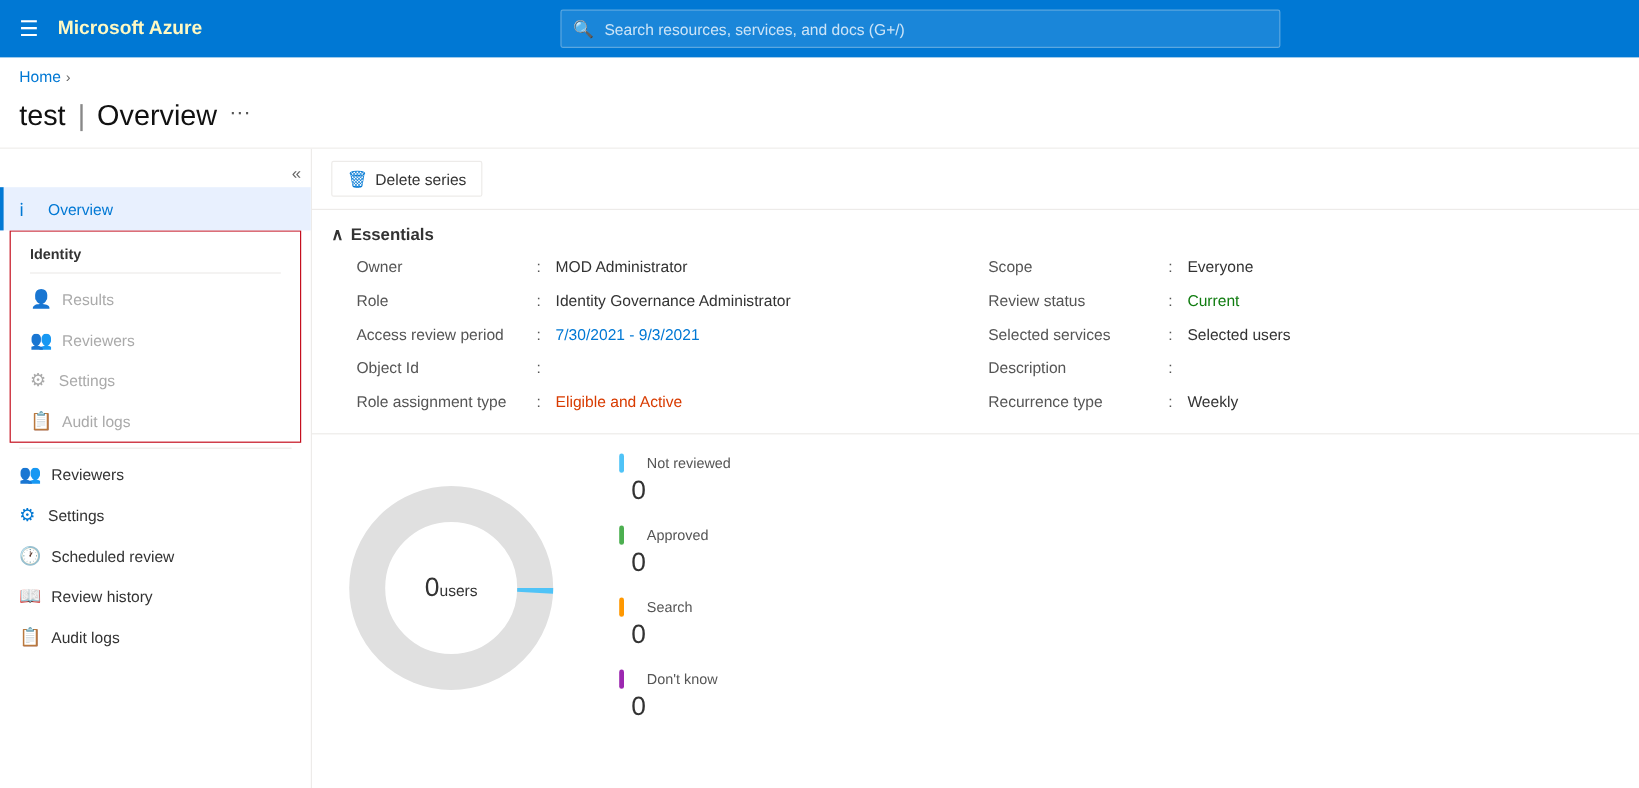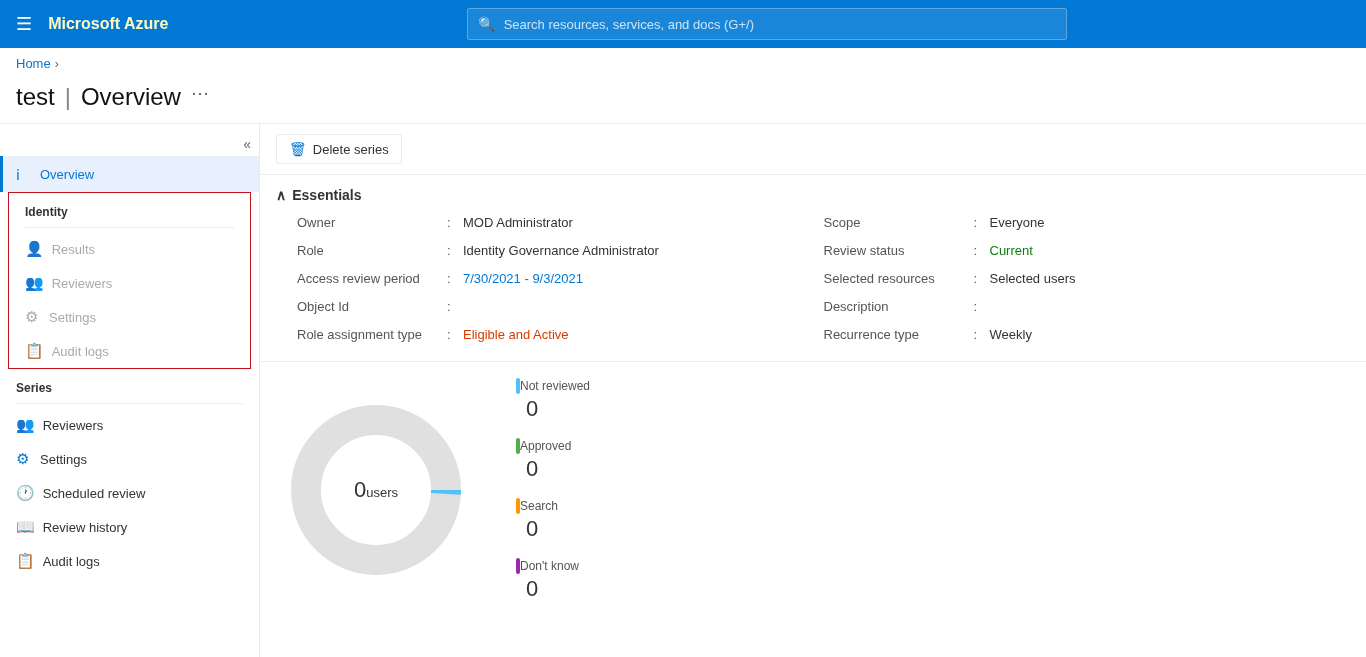--- a/index.html
+++ b/index.html
@@ -279,21 +279,21 @@
       gap: 16px;
     }
     .legend-item {
       display: flex;
       flex-direction: column;
       gap: 2px;
     }
     .legend-top {
       display: flex;
       align-items: center;
-      gap: 0;
+      gap: 19px;
       font-size: 12px;
       color: #555;
     }
     .legend-bar {
       width: 4px;
       height: 16px;
       border-radius: 2px;
       display: inline-block;
       flex: 0 0 4px;
     }
@@ -357,21 +357,20 @@
         <div class="sidebar-item disabled">
           <span class="icon">⚙</span>
           <span>Settings</span>
         </div>
         <div class="sidebar-item disabled">
           <span class="icon">📋</span>
           <span>Audit logs</span>
         </div>
       </div>
 
-      <div class="sidebar-section-label">Series</div>
       <div class="sidebar-divider"></div>
 
       <div class="sidebar-item">
         <span class="icon">👥</span>
         <span>Reviewers</span>
       </div>
       <div class="sidebar-item">
         <span class="icon">⚙</span>
         <span>Settings</span>
       </div>
@@ -436,21 +435,21 @@
               <span class="essentials-label">Scope</span>
               <span class="essentials-sep">:</span>
               <span class="essentials-value">Everyone</span>
             </div>
             <div class="essentials-row">
               <span class="essentials-label">Review status</span>
               <span class="essentials-sep">:</span>
               <span class="essentials-value active-val">Current</span>
             </div>
             <div class="essentials-row">
-              <span class="essentials-label">Selected resources</span>
+              <span class="essentials-label">Selected services</span>
               <span class="essentials-sep">:</span>
               <span class="essentials-value">Selected users</span>
             </div>
             <div class="essentials-row">
               <span class="essentials-label">Description</span>
               <span class="essentials-sep">:</span>
               <span class="essentials-value"></span>
             </div>
             <div class="essentials-row">
               <span class="essentials-label">Recurrence type</span>

